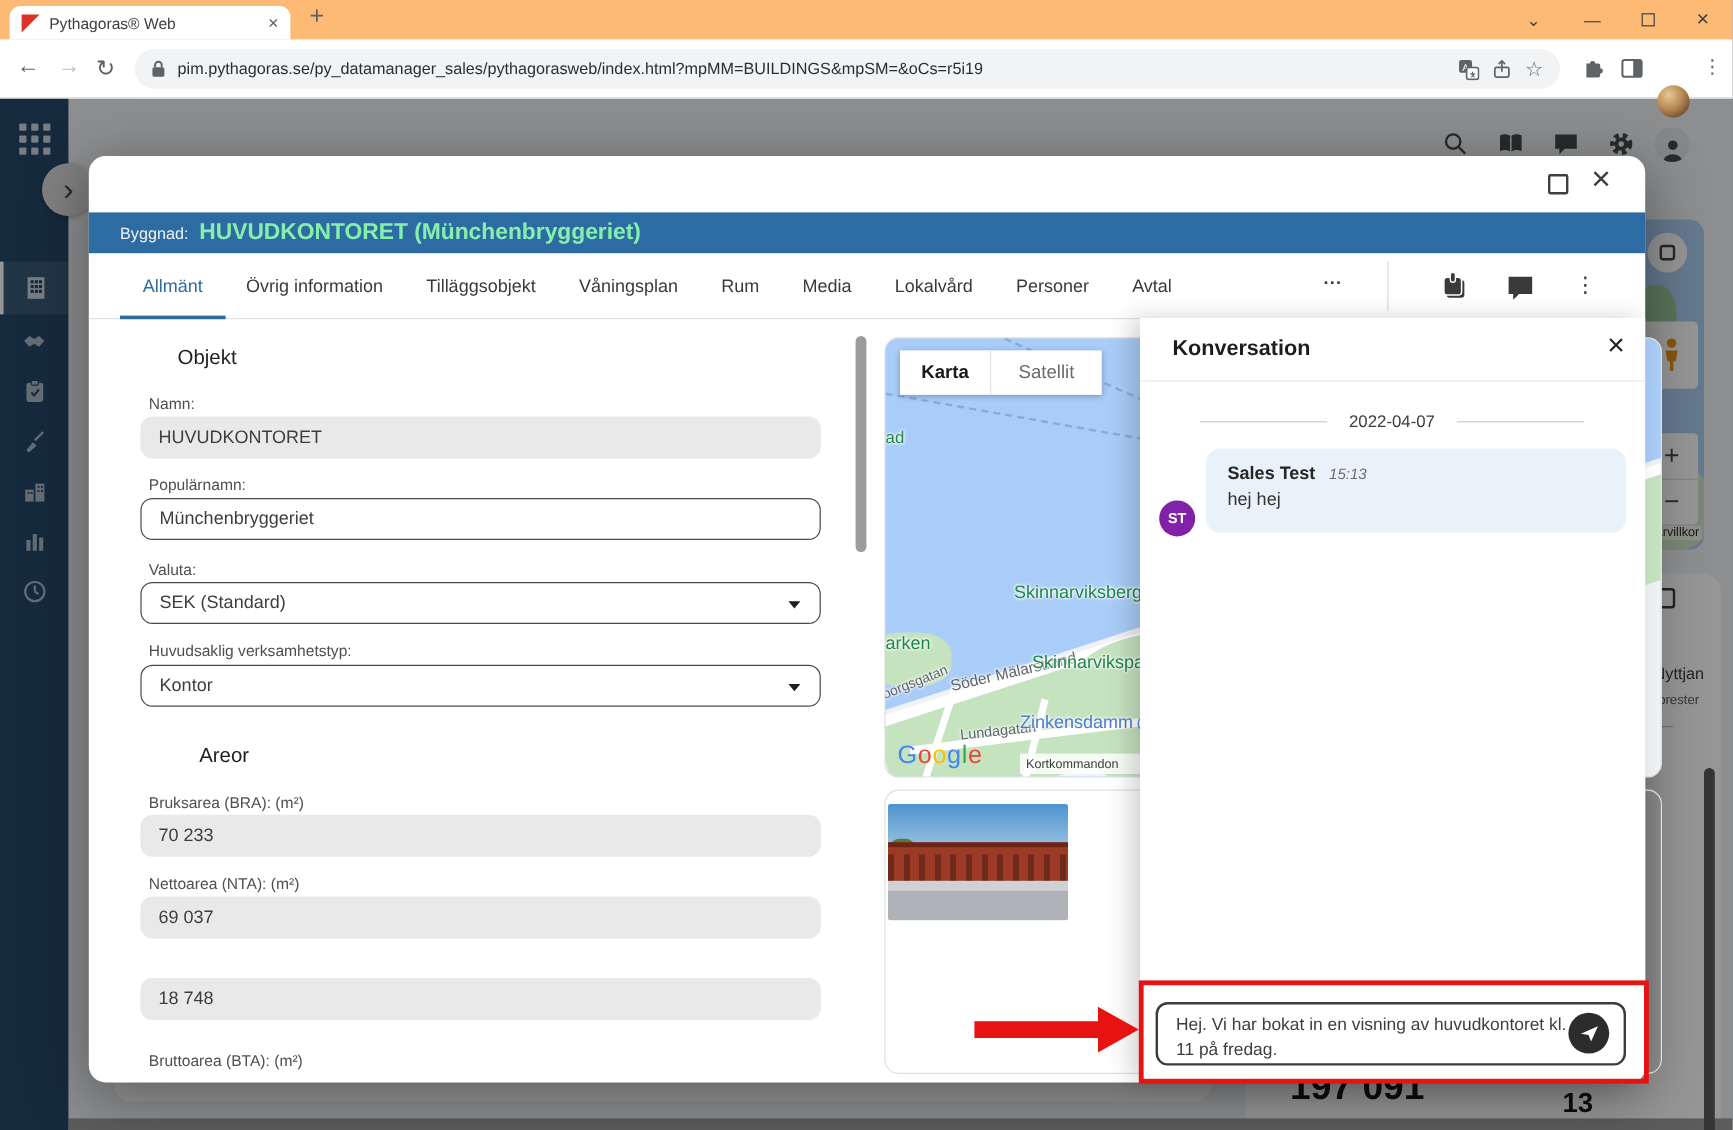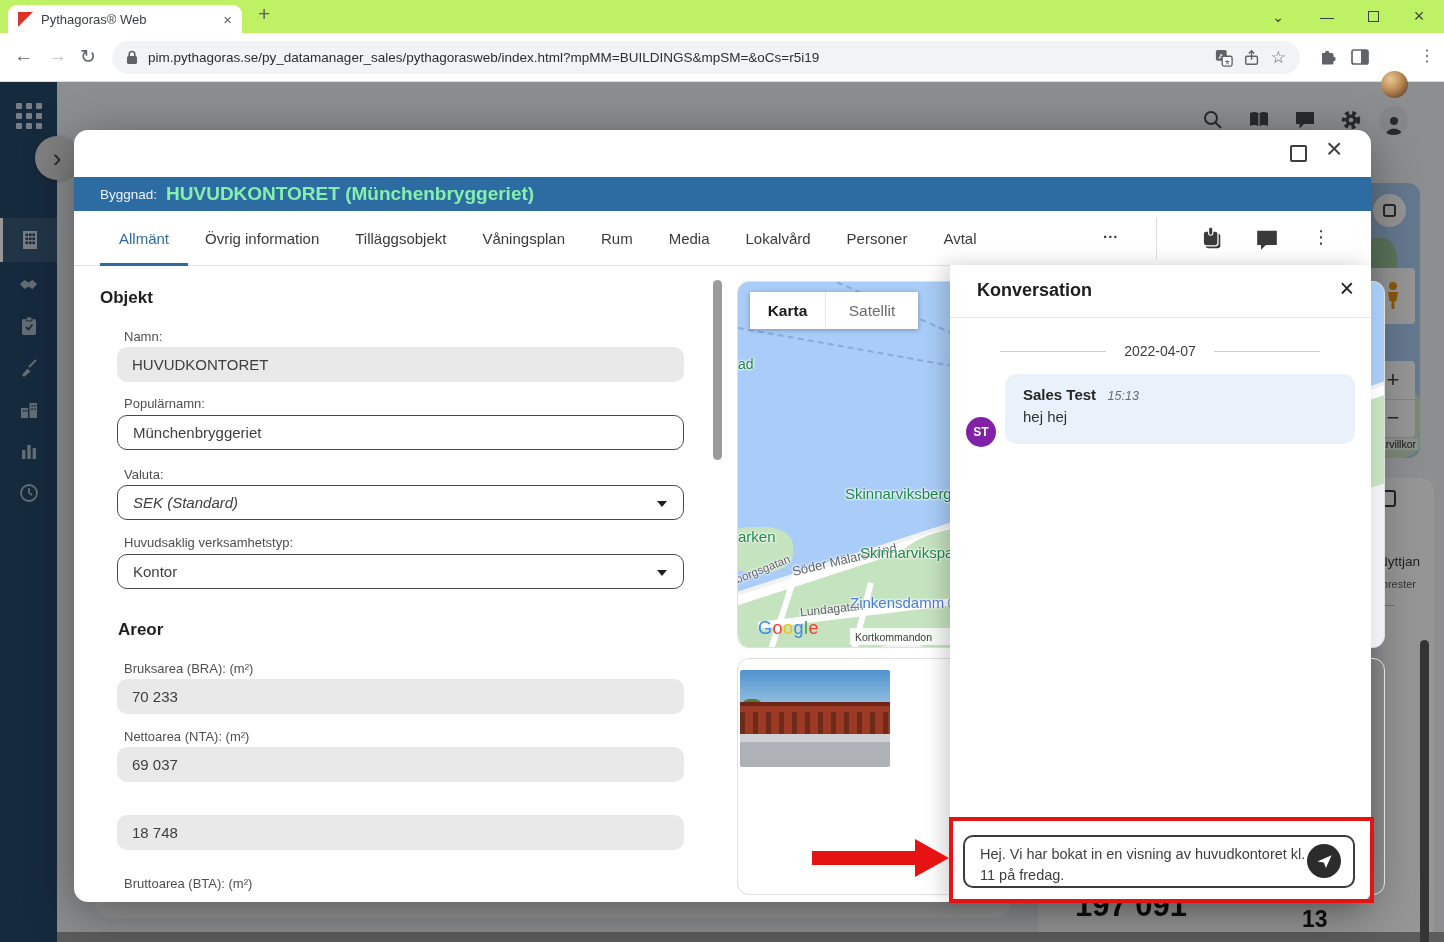--- a/index.html
+++ b/index.html
@@ -2,21 +2,21 @@
 <html><head>
 <meta charset="utf-8">
 <style>
   html,body{margin:0;padding:0;background:#3a3a3a;}
   *{box-sizing:border-box;}
   .screen{position:relative;width:1444px;height:942px;overflow:hidden;
     font-family:"Liberation Sans",sans-serif;background:#eef1f4;}
   .abs{position:absolute;}
 
   
-  .tabstrip{position:absolute;left:0;top:0;width:1444px;height:33px;background:#bef264;z-index:50;}
+  .tabstrip{position:absolute;left:0;top:0;width:1444px;height:33px;background:#fdba74;z-index:50;}
   .tab{position:absolute;left:8px;top:5px;width:234px;height:28px;background:#fff;
     border-radius:9px 9px 0 0;display:flex;align-items:center;padding:0 10px;gap:8px;}
   .favicon-tri{width:0;height:0;border-top:15px solid #df3226;border-right:15px solid transparent;}
   .tab-title{flex:1;font-size:13px;color:#3c4043;white-space:nowrap;overflow:hidden;}
   .tab-close{font-size:15px;color:#5f6368;cursor:default;}
   .newtab{position:absolute;left:258px;top:2px;font-size:21px;color:#5f6368;}
   .wc{position:absolute;top:0;height:33px;display:flex;align-items:center;justify-content:center;
     width:34px;color:#3c4043;font-size:14px;}
   .wc-box{width:11px;height:11px;border:1.5px solid #3c4043;}
   .toolbar{position:absolute;left:0;top:33px;width:1444px;height:49px;background:#fff;
@@ -80,21 +80,21 @@
     display:flex;align-items:center;padding-left:45px;gap:36px;}
   .m-tab{font-size:15px;color:#3a3a3a;white-space:nowrap;}
   .m-tab.active{color:#2d6ca3;position:relative;}
   .m-tab.active::after{content:"";position:absolute;left:-19px;right:-19px;bottom:-19px;height:3px;background:#2d6ca3;}
   .m-ellipsis{position:absolute;left:1029px;top:94px;font-size:15px;color:#3a3a3a;font-weight:bold;letter-spacing:1px;}
   .m-vdiv{position:absolute;left:1082px;top:7px;width:1px;height:41px;background:#ddd;}
   .m-icon{position:absolute;top:96px;width:24px;height:24px;}
   .m-kebab{position:absolute;left:1238px;top:96px;font-size:18px;color:#3a3a3a;}
 
   
-  .h-section{position:absolute;font-size:17px;font-weight:bold;color:#1f1f1f;}
+  .h-section{position:absolute;font-size:17px;font-weight:normal;color:#1f1f1f;margin-left:48px;}
   .f-label{position:absolute;font-size:13px;color:#4f4f4f;}
   .f-input{position:absolute;width:567px;height:35px;border-radius:10px;display:flex;align-items:center;
     padding:0 15px;font-size:15px;color:#3e3e3e;}
   .f-disabled{background:#e9e9e9;}
   .f-enabled{background:#fff;border:1px solid #4a4a4a;}
   .caret{position:absolute;right:16px;top:15px;width:0;height:0;
     border-left:5.5px solid transparent;border-right:5.5px solid transparent;border-top:6.5px solid #1f1f1f;}
   .v-scroll{position:absolute;left:639px;top:150px;width:9px;height:180px;background:#9b9b9b;border-radius:5px;}
 
   
@@ -110,21 +110,21 @@
   .map-btns{position:absolute;left:12px;top:10px;display:flex;box-shadow:0 1px 5px rgba(0,0,0,.3);}
   .map-btn{height:37px;background:#fff;display:flex;align-items:center;justify-content:center;font-size:15.5px;}
   .map-btn.sel{font-weight:bold;color:#1a1a1a;width:76px;border-right:1px solid #e6e6e6;}
   .map-btn.unsel{color:#6b6b6b;width:92px;}
   .mlabel{position:absolute;white-space:nowrap;text-shadow:0 0 3px #fff,0 0 3px #fff,0 0 2px #fff;}
   .mlabel.green{color:#1d8649;font-size:15px;}
   .mlabel.road{color:#5f6368;}
   .zk{color:#4a7bd0;font-size:15px;display:flex;align-items:center;gap:4px;}
   .t-badge{width:14px;height:14px;border:1.5px solid #4a7bd0;border-radius:50%;font-size:9.5px;font-weight:bold;
     display:flex;align-items:center;justify-content:center;}
-  .google{position:absolute;left:20px;top:336px;font-size:18px;letter-spacing:.5px;}
+  .google{position:absolute;left:10px;top:336px;font-size:21px;letter-spacing:.5px;}
   .attrib{position:absolute;left:112px;top:346px;height:17px;background:rgba(255,255,255,.85);
     display:flex;align-items:center;gap:26px;padding:0 5px;font-size:10.5px;color:#3c3c3c;}
 
   
   .photo-card{position:absolute;left:663px;top:528px;width:648px;height:237px;border-radius:12px;border:1px solid #e0e0e0;}
   .photo{position:absolute;left:2px;top:11px;width:150px;height:97px;overflow:hidden;border-radius:2px;}
   .ph-sky{position:absolute;left:0;top:0;width:100%;height:45%;background:linear-gradient(180deg,#4e93cf,#a8cbe4);}
   .ph-bldg{position:absolute;left:0;top:33%;width:100%;height:36%;background:#9c3a26;}
   .ph-bldg::before{content:"";position:absolute;inset:0;
     background:repeating-linear-gradient(90deg,rgba(35,16,8,.38) 0 5px,transparent 5px 13px);top:30%;}
@@ -387,21 +387,21 @@
 
     <div class="h-section" style="left:26px;top:158px;">Objekt</div>
 
     <div class="f-label" style="left:50px;top:199px;">Namn:</div>
     <div class="f-input f-disabled" style="left:43px;top:217px;">HUVUDKONTORET</div>
 
     <div class="f-label" style="left:50px;top:266px;">Populärnamn:</div>
     <div class="f-input f-enabled" style="left:43px;top:285px;">Münchenbryggeriet</div>
 
     <div class="f-label" style="left:50px;top:337px;">Valuta:</div>
-    <div class="f-input f-enabled" style="left:43px;top:355px;font-style:italic;">
+    <div class="f-input f-enabled" style="left:43px;top:355px;">
       <span>SEK (Standard)</span>
       <span class="caret"></span>
     </div>
 
     <div class="f-label" style="left:50px;top:405px;">Huvudsaklig verksamhetstyp:</div>
     <div class="f-input f-enabled" style="left:43px;top:424px;text-align:right;">
       <span>Kontor</span>
       <span class="caret"></span>
     </div>
 

